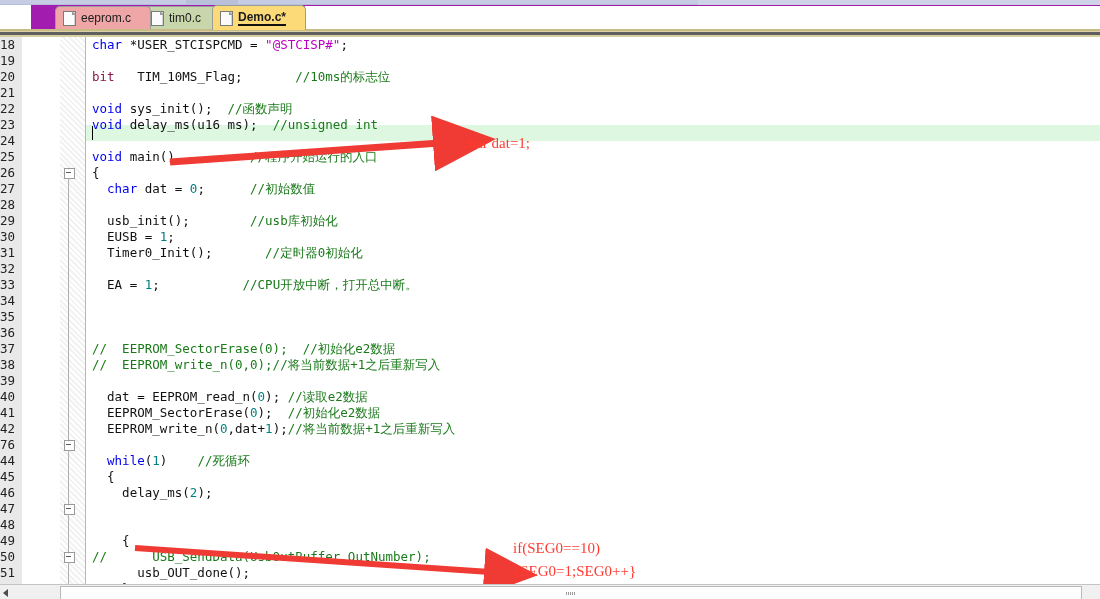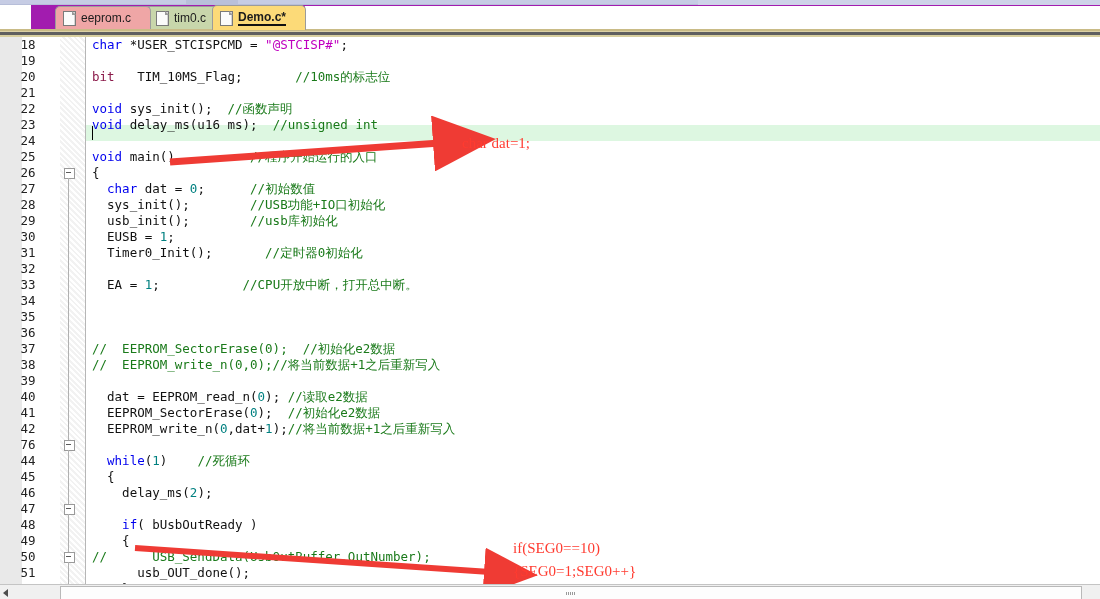--- a/index.html
+++ b/index.html
@@ -37,21 +37,21 @@
   .tab .ficon:before{
     content:"";position:absolute;right:-1px;top:-1px;
     border-width:0 4px 4px 0;border-style:solid;
     border-color:transparent transparent #9a9a9a transparent;
   }
   .tab.t1{left:24px;width:96px;background:#efa6a6;}
   .tab.t2{left:112px;width:76px;background:#c8d6ab;}
   .tab.t3{left:181px;width:94px;background:#fcda78;z-index:3;height:25px;top:0;}
   .tab.t3 .lbl{font-weight:bold;border-bottom:2px solid #111;padding-bottom:0px;}
   .tab.t1{z-index:2;}
-  .tab.t2{z-index:1;justify-content:flex-end;}
+  .tab.t2{z-index:1;}
   .tabrest{position:absolute;left:274px;top:1px;width:826px;height:23px;background:#ffffff;border-bottom:1px solid #9b9b9b;}
 
   .chevron{position:absolute;right:15px;top:11px;width:0;height:0;
     border-left:7px solid transparent;border-right:7px solid transparent;border-top:8px solid #000;cursor:pointer;}
 
   
   .sep{position:absolute;left:0;top:29px;width:1100px;height:8px;}
   .sep .a{position:absolute;left:0;top:0;width:100%;height:2px;background:#c9bb86;}
   .sep .b{position:absolute;left:0;top:2px;width:100%;height:1px;background:#dcd1a5;}
   .sep .c{position:absolute;left:0;top:3px;width:100%;height:3px;background:#5f5f5f;}
@@ -63,21 +63,21 @@
   .foldcol{position:absolute;left:60px;top:0;width:26px;height:547px;
     background:
       repeating-linear-gradient(45deg,#f2f2f2 0 2px,#ffffff 2px 4px);
   }
   .foldline{position:absolute;left:85px;top:0;width:1px;height:547px;background:#b6b6b6;}
 
   .curline{position:absolute;left:86px;top:88px;width:1014px;height:16px;background:#ddf7e1;}
 
   .code{position:absolute;left:0;top:0;width:1100px;height:547px;
     font-family:"DejaVu Sans Mono",monospace;font-size:12.5px;}
-  .num{position:absolute;left:0;width:56px;text-align:center;
+  .num{position:absolute;left:0;width:56px;text-align:left;
     font-family:"DejaVu Sans Mono",monospace;font-size:12.5px;color:#222;height:16px;line-height:16px;}
   .src{position:absolute;left:92px;height:16px;line-height:16px;white-space:pre;color:#111;}
 
   .kw{color:#0000ee;}
   .kw2{color:#8b1a4a;}
   .cm{color:#1a7a1a;}
   .st{color:#c000c0;}
   .nm{color:#008080;}
 
   .fold{position:absolute;left:64px;width:9px;height:9px;border:1px solid #9a9a9a;background:#fff;}
@@ -196,40 +196,38 @@
       <div class="src" style="top:0px"><span class="kw">char</span> *USER_STCISPCMD = <span class="st">"@STCISP#"</span>;</div>
       <div class="src" style="top:16px"></div>
       <div class="src" style="top:32px"><span class="kw2">bit</span>   TIM_10MS_Flag;       <span class="cm">//10ms的标志位</span></div>
       <div class="src" style="top:48px"></div>
       <div class="src" style="top:64px"><span class="kw">void</span> sys_init();  <span class="cm">//函数声明</span></div>
       <div class="src" style="top:80px"><span class="kw">void</span> delay_ms(u16 ms);  <span class="cm">//unsigned int</span></div>
       <div class="src" style="top:96px"></div>
       <div class="src" style="top:112px"><span class="kw">void</span> main()          <span class="cm">//程序开始运行的入口</span></div>
       <div class="src" style="top:128px">{</div>
       <div class="src" style="top:144px">  <span class="kw">char</span> dat = <span class="nm">0</span>;      <span class="cm">//初始数值</span></div>
-      <div class="src" style="top:160px">  sys_init();        <span class="cm">//USB功能+IO口初始化</span></div>
       <div class="src" style="top:176px">  usb_init();        <span class="cm">//usb库初始化</span></div>
       <div class="src" style="top:192px">  EUSB = <span class="nm">1</span>;</div>
       <div class="src" style="top:208px">  Timer0_Init();       <span class="cm">//定时器0初始化</span></div>
       <div class="src" style="top:224px"></div>
       <div class="src" style="top:240px">  EA = <span class="nm">1</span>;           <span class="cm">//CPU开放中断，打开总中断。</span></div>
       <div class="src" style="top:256px"></div>
       <div class="src" style="top:288px"></div>
       <div class="src" style="top:304px"><span class="cm">//  EEPROM_SectorErase(0);  //初始化e2数据</span></div>
       <div class="src" style="top:320px"><span class="cm">//  EEPROM_write_n(0,0);//将当前数据+1之后重新写入</span></div>
       <div class="src" style="top:336px"></div>
       <div class="src" style="top:352px">  dat = EEPROM_read_n(<span class="nm">0</span>); <span class="cm">//读取e2数据</span></div>
       <div class="src" style="top:368px">  EEPROM_SectorErase(<span class="nm">0</span>);  <span class="cm">//初始化e2数据</span></div>
       <div class="src" style="top:384px">  EEPROM_write_n(<span class="nm">0</span>,dat+<span class="nm">1</span>);<span class="cm">//将当前数据+1之后重新写入</span></div>
       <div class="src" style="top:400px"></div>
       <div class="src" style="top:416px">  <span class="kw">while</span>(<span class="nm">1</span>)    <span class="cm">//死循环</span></div>
       <div class="src" style="top:432px">  {</div>
       <div class="src" style="top:448px">    delay_ms(<span class="nm">2</span>);</div>
       <div class="src" style="top:464px"></div>
-      <div class="src" style="top:480px">    <span class="kw">if</span>( bUsbOutReady )</div>
       <div class="src" style="top:496px">    {</div>
       <div class="src" style="top:512px"><span class="cm">//      USB_SendData(UsbOutBuffer,OutNumber);</span></div>
       <div class="src" style="top:528px">      usb_OUT_done();</div>
       <div class="src" style="top:544px">    }</div>
       <div class="src" style="top:560px"></div>
 
       <div class="src" style="top:656px"></div>
       <div class="src" style="top:672px"></div>
     </div>
   </div>

